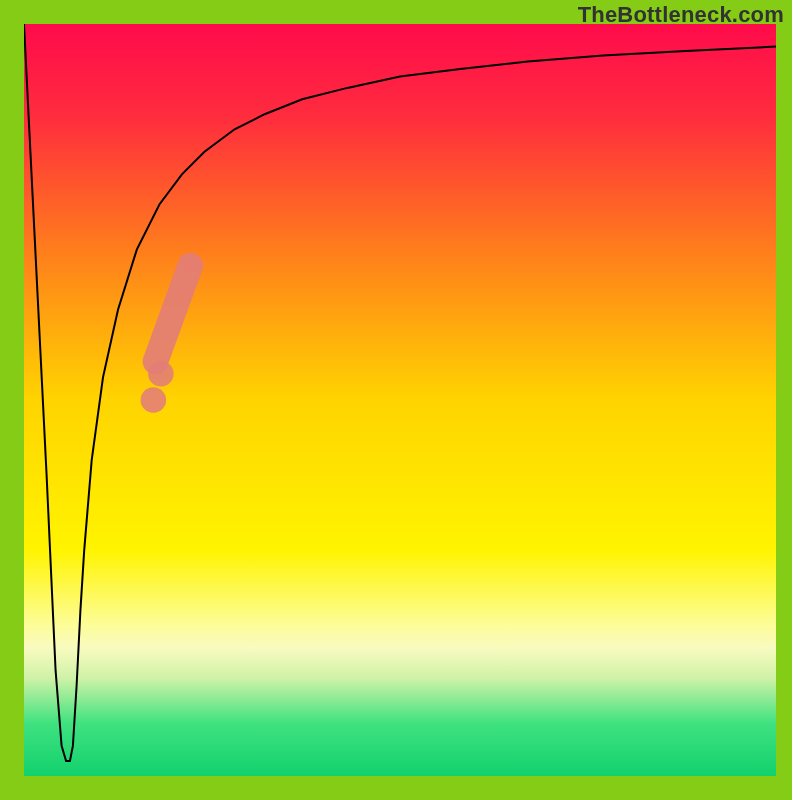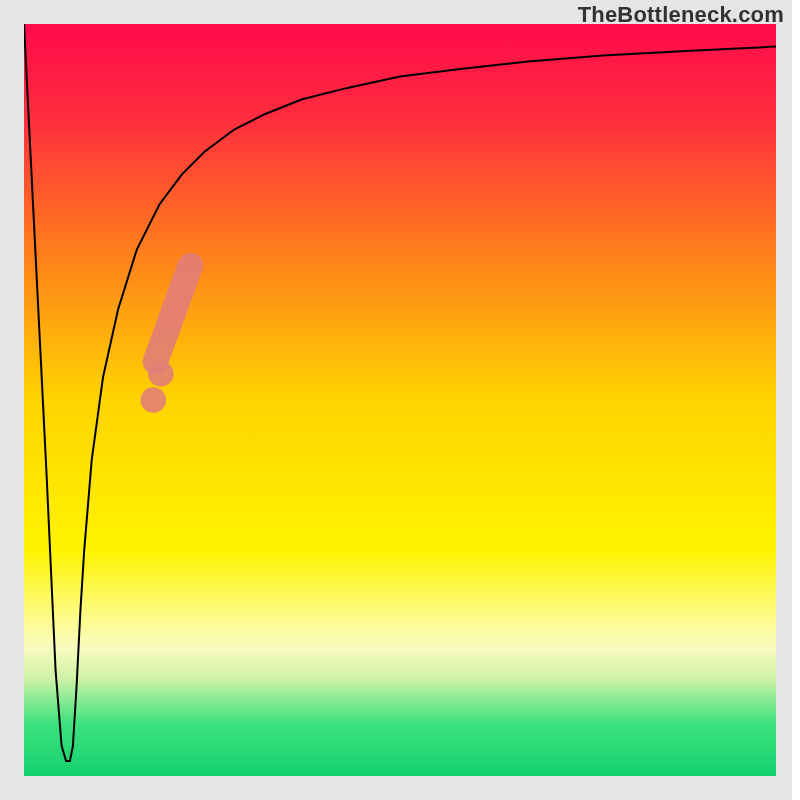--- a/index.html
+++ b/index.html
@@ -6,21 +6,21 @@
     margin: 0;
     padding: 0;
     width: 800px;
     height: 800px;
     overflow: hidden;
   }
   .chart-container {
     position: relative;
     width: 792px;
     height: 800px;
-    background: #e5e5e5;
+    background: #84cc16;
   }
   .plot-area {
     position: absolute;
     left: 24px;
     top: 24px;
     width: 752px;
     height: 752px;
   }
   .watermark {
     position: absolute;

